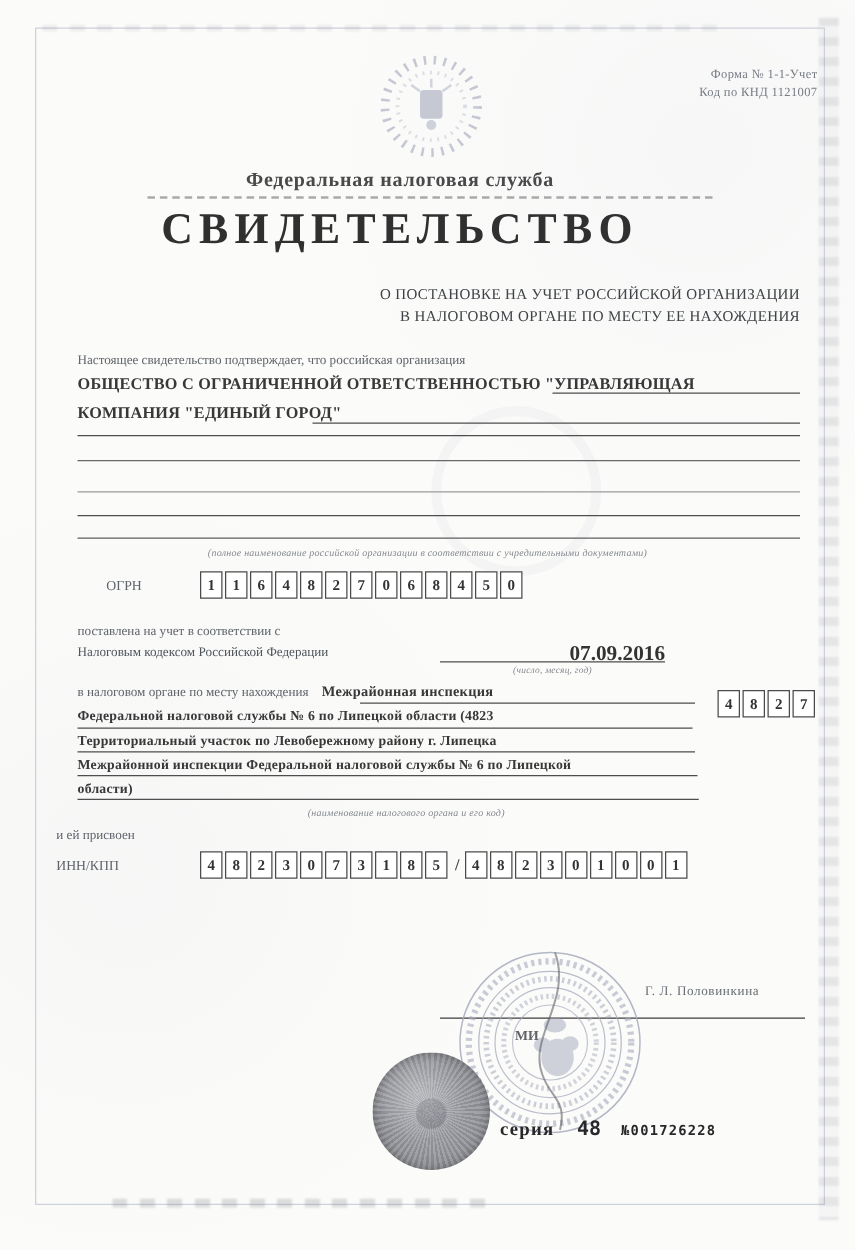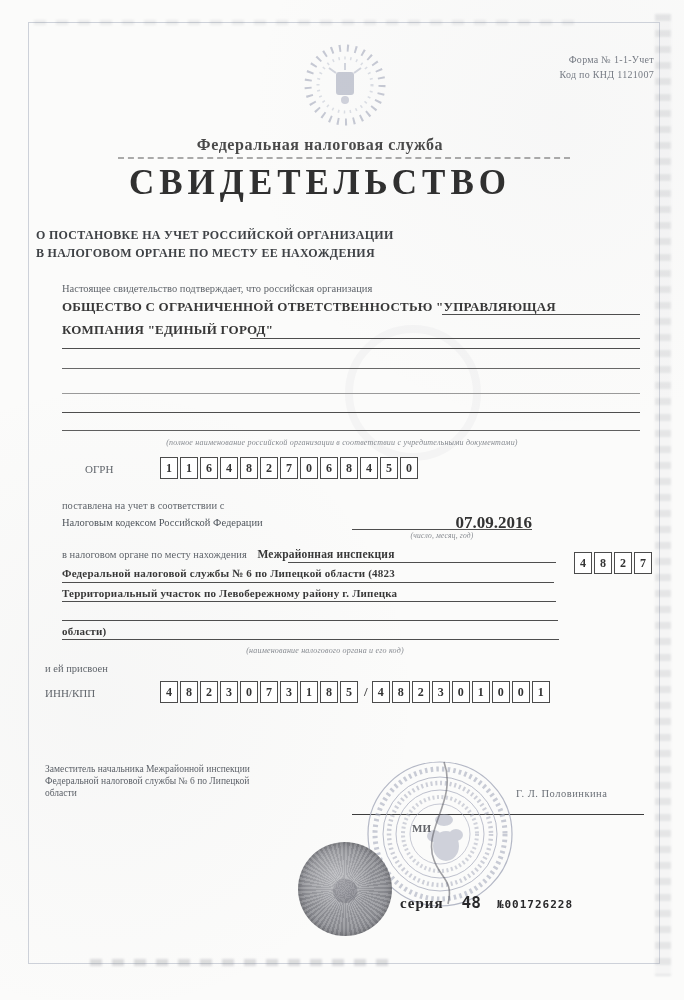--- a/index.html
+++ b/index.html
@@ -22,22 +22,22 @@
   .smudge{position:absolute;filter:blur(1px);
     background:repeating-linear-gradient(90deg, rgba(140,143,150,.28) 0 12px, transparent 12px 22px);}
   .form-meta{position:absolute;right:30px;top:52px;text-align:right;
     font-size:10px;line-height:15px;color:#767b84;letter-spacing:.3px;}
   .agency{position:absolute;left:0;right:44px;top:136px;text-align:center;
     font-weight:bold;font-size:16px;color:#4a4a4a;letter-spacing:.6px;}
   .ragged-rule{position:absolute;left:118px;top:157px;width:452px;height:0;
     border-top:2px dashed #8f8f8f;opacity:.75;}
   .big-title{position:absolute;left:0;right:44px;top:163px;text-align:center;
     font-weight:bold;font-size:35px;letter-spacing:5px;color:#303030;}
-  .subtitle{position:absolute;left:0;right:44px;text-align:left;
-    font-weight:bold;font-size:12px;color:#3f4246;letter-spacing:.3px;padding-left:36px;}
+  .subtitle{position:absolute;left:0;right:44px;text-align:right;
+    font-weight:normal;font-size:12px;color:#3f4246;letter-spacing:.3px;}
   .small-text{font-size:10.5px;color:#60656b;}
   .bold-line{font-weight:bold;font-size:13px;color:#383838;letter-spacing:.2px;}
   .rule{position:absolute;height:0;border-top:1.4px solid #4e4e4e;}
   .rule.faint{border-top:1px solid #9a9a9a;}
   .caption{position:absolute;text-align:center;font-style:italic;
     font-size:8px;color:#85898f;letter-spacing:.2px;}
   .cell{display:inline-flex;align-items:center;justify-content:center;
     width:16px;height:20px;border:1.4px solid #4b4b4b;margin-right:2px;
     background:#fff;font-weight:bold;font-size:12px;color:#333;
     font-family:"Liberation Serif","DejaVu Serif",serif;}
@@ -126,36 +126,32 @@
   <div class="rule" style="left:288px;top:562px;width:268px;"></div>
   <div class="abs bold-line" style="left:62px;top:567px;font-size:11px;">Федеральной налоговой службы № 6 по Липецкой области (4823</div>
   <div class="rule" style="left:62px;top:582px;width:492px;"></div>
 
   <div class="cells-row" style="left:574px;top:552px;">
     <span class="cell">4</span><span class="cell">8</span><span class="cell">2</span><span class="cell">7</span>
   </div>
 
   <div class="abs bold-line" style="left:62px;top:587px;font-size:11px;">Территориальный участок по Левобережному району г. Липецка</div>
   <div class="rule" style="left:62px;top:601px;width:494px;"></div>
+  <div class="abs bold-line" style="left:62px;top:606px;font-size:11px;">Межрайонной инспекции Федеральной налоговой службы № 6 по Липецкой</div>
   <div class="rule" style="left:62px;top:620px;width:496px;"></div>
   <div class="abs bold-line" style="left:62px;top:625px;font-size:11px;">области)</div>
   <div class="rule" style="left:62px;top:639px;width:497px;"></div>
   <div class="caption" style="left:45px;top:646px;width:560px;text-align:center;">(наименование налогового органа и его код)</div>
 
   <div class="abs small-text" style="left:45px;top:663px;">и ей присвоен</div>
   <div class="abs small-text" style="left:45px;top:687px;font-size:11px;">ИНН/КПП</div>
   <div class="cells-row" style="left:160px;top:681px;">
     <span class="cell">4</span><span class="cell">8</span><span class="cell">2</span><span class="cell">3</span><span class="cell">0</span><span class="cell">7</span><span class="cell">3</span><span class="cell">1</span><span class="cell">8</span><span class="cell">5</span><span class="slash">/</span><span class="cell">4</span><span class="cell">8</span><span class="cell">2</span><span class="cell">3</span><span class="cell">0</span><span class="cell">1</span><span class="cell">0</span><span class="cell">0</span><span class="cell">1</span>
   </div>
 
-  <div class="signer">
-    <div>Заместитель начальника Межрайонной инспекции</div>
-    <div>Федеральной налоговой службы № 6 по Липецкой</div>
-    <div>области</div>
-  </div>
 
   <div class="signer-name">Г. Л. Половинкина</div>
   <div class="sig-line"></div>
 
   <div class="abs" style="left:364px;top:758px;">
     <svg width="152" height="152" viewBox="0 0 152 152">
       <g fill="none" stroke="#a7abbc">
         <circle cx="76" cy="76" r="72" stroke-width="1.2" opacity="0.85"></circle>
         <circle cx="76" cy="76" r="65" stroke-width="5" stroke-dasharray="2.5 3.2" opacity="0.6"></circle>
         <circle cx="76" cy="76" r="57" stroke-width="1" opacity="0.8"></circle>

